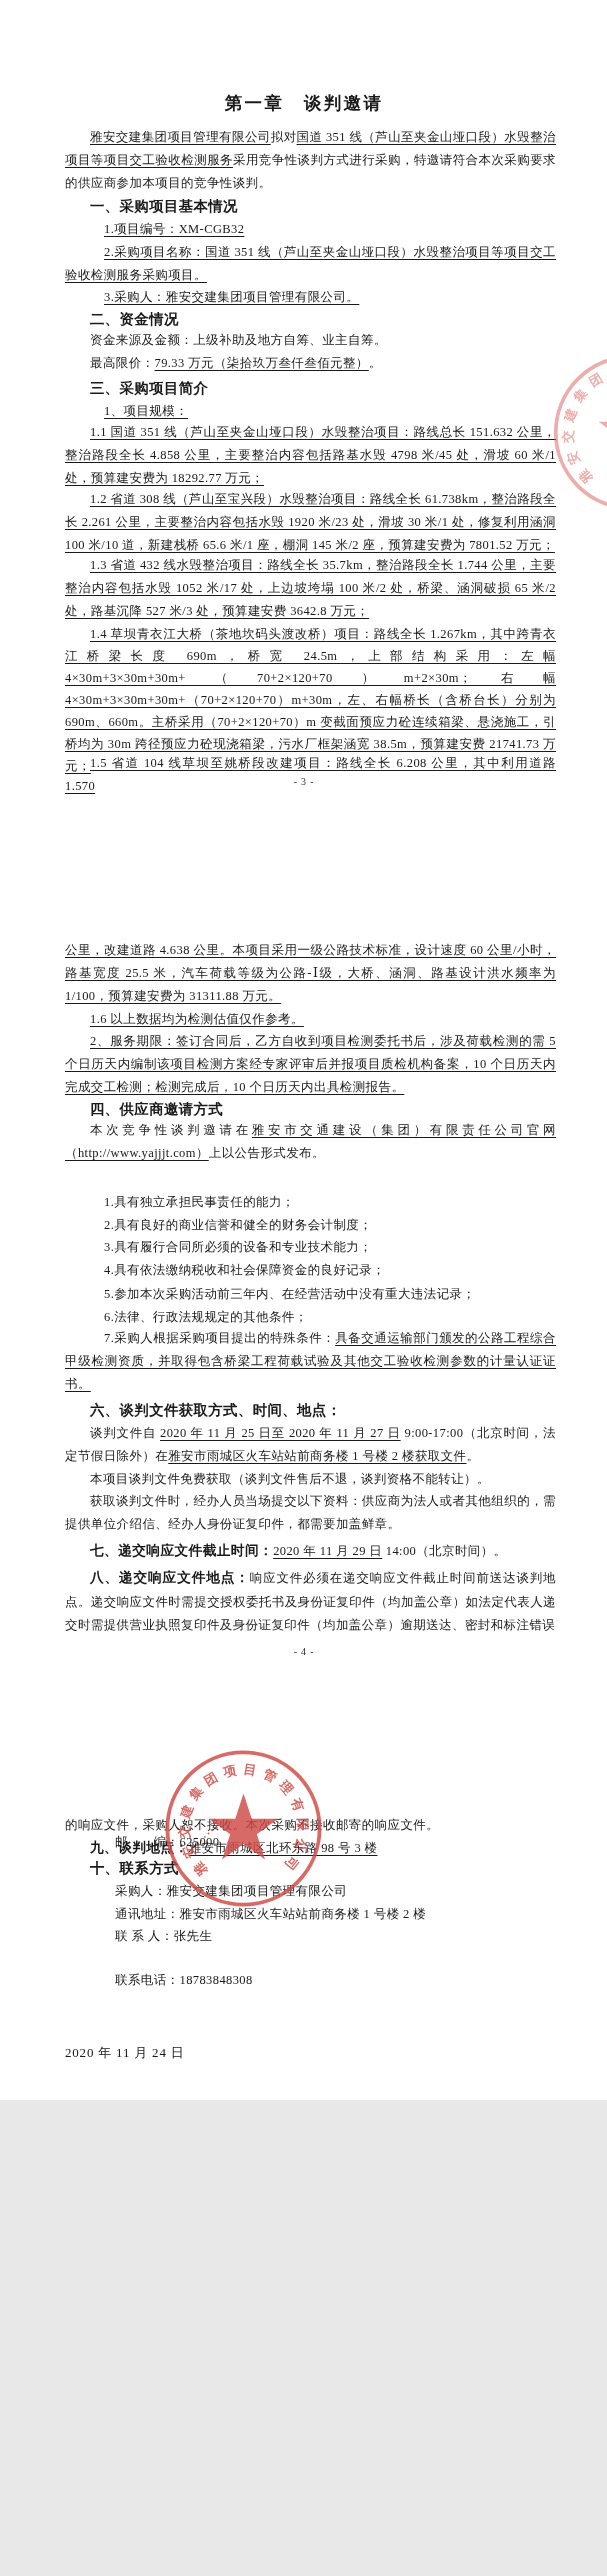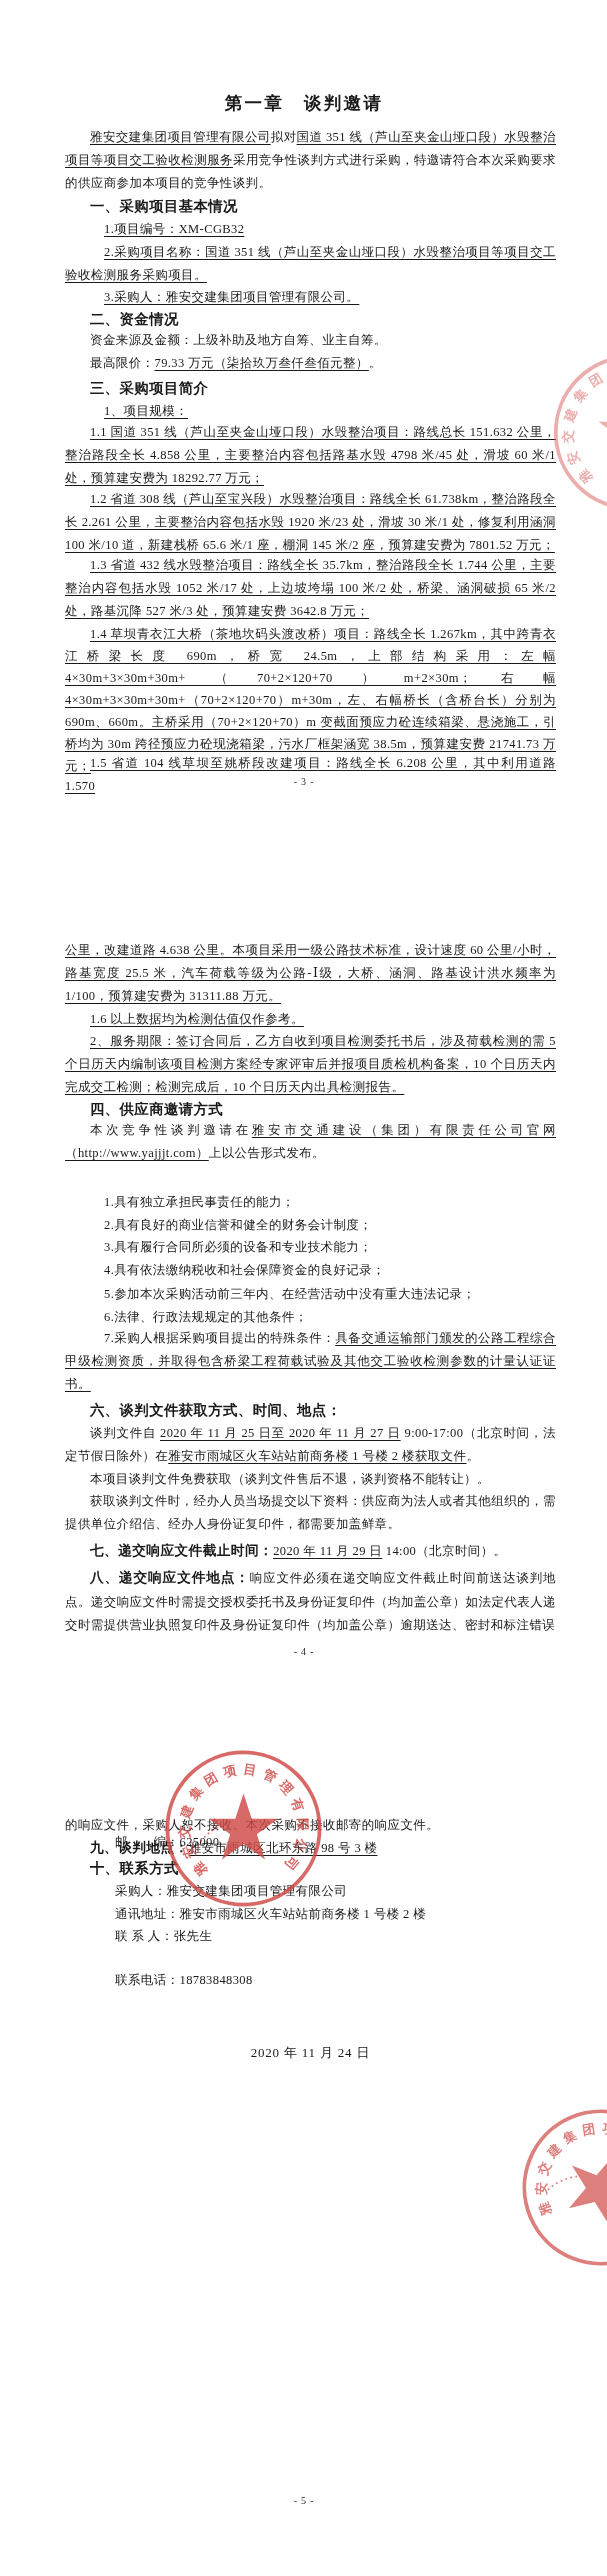--- a/index.html
+++ b/index.html
@@ -1,18 +1,18 @@
 <!DOCTYPE html>
 <html style="font-size:12px"><head>
 <meta charset="utf-8">
 <style>
   html,body{margin:0;padding:0;background:#e8e8e8;}
   #sheet{
     position:relative;
-    width:608px;height:2576px;
+    width:608px;height:2100px;
     background:#ffffff;
     overflow:hidden;
     font-family:"Liberation Serif","DejaVu Serif",serif;
     color:#1a1a1a;
   }
   .b{
     position:absolute;left:65px;width:491px;
     font-size:12.5px;line-height:23px;
     text-align:justify;letter-spacing:0.4px;
   }
@@ -22,21 +22,21 @@
   .ind{text-indent:25px;}
   .ind2{text-indent:39px;}
   .ind3{text-indent:50px;}
   .ul, .u{
     text-decoration:underline;
     text-underline-offset:3px;
     text-decoration-thickness:0.9px;
   }
   .lbl{font-weight:700;font-size:13.7px;}
   .pnum{font-size:10px;color:#2c2c2c;letter-spacing:0.8px;}
-  .date{text-align:center;padding-right:26px;font-size:13px;letter-spacing:0.8px;}
+  .date{text-align:left;padding-right:26px;font-size:13px;letter-spacing:0.8px;}
   .seal{position:absolute;pointer-events:none;}
   .seal text{font-family:"Liberation Serif","DejaVu Serif",serif;font-weight:700;}
 </style>
 </head>
 <body>
 
 <div id="sheet">
 
   <div class="b center title" style="top:92px;">第一章　谈判邀请</div>
 

